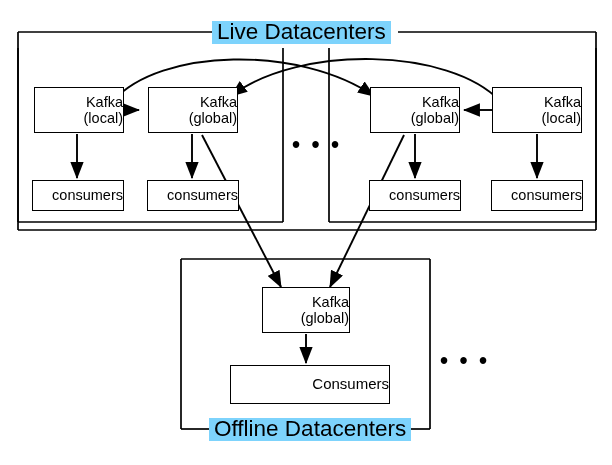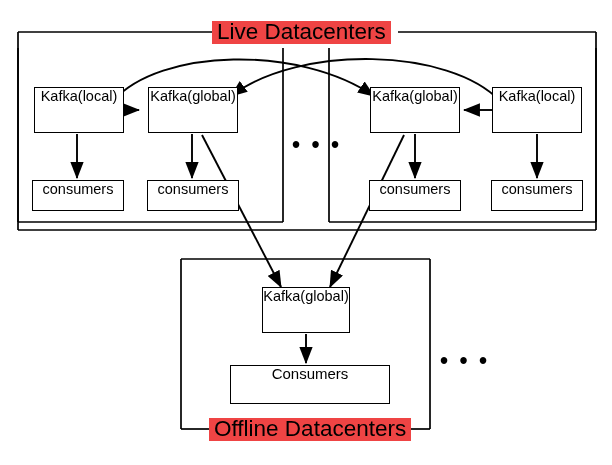--- a/index.html
+++ b/index.html
@@ -21,39 +21,39 @@
     top: 0;
     width: 612px;
     height: 465px;
   }
   .node-box {
     position: absolute;
     box-sizing: border-box;
     border: 1.6px solid #000000;
     background: #ffffff;
     display: flex;
-    flex-direction: row;
-    align-items: flex-start;
+    flex-direction: column;
+    align-items: flex-end;
     justify-content: center;
     color: #000000;
     line-height: 1.12;
     z-index: 3;
   }
   .node-box .line1,
   .node-box .line2 {
     display: block;
     white-space: nowrap;
   }
   .kafka-box { font-size: 14.5px; }
   .consumers-box { font-size: 14.5px; }
   .consumers-big { font-size: 15px; }
 
   .group-label {
     position: absolute;
-    background: #ef4444;
+    background: #7dd3fc;
     color: #000000;
     font-size: 22.5px;
     line-height: 1;
     white-space: nowrap;
     padding: 0 5px;
     z-index: 4;
   }
   .ellipsis {
     position: absolute;
     color: #000000;

